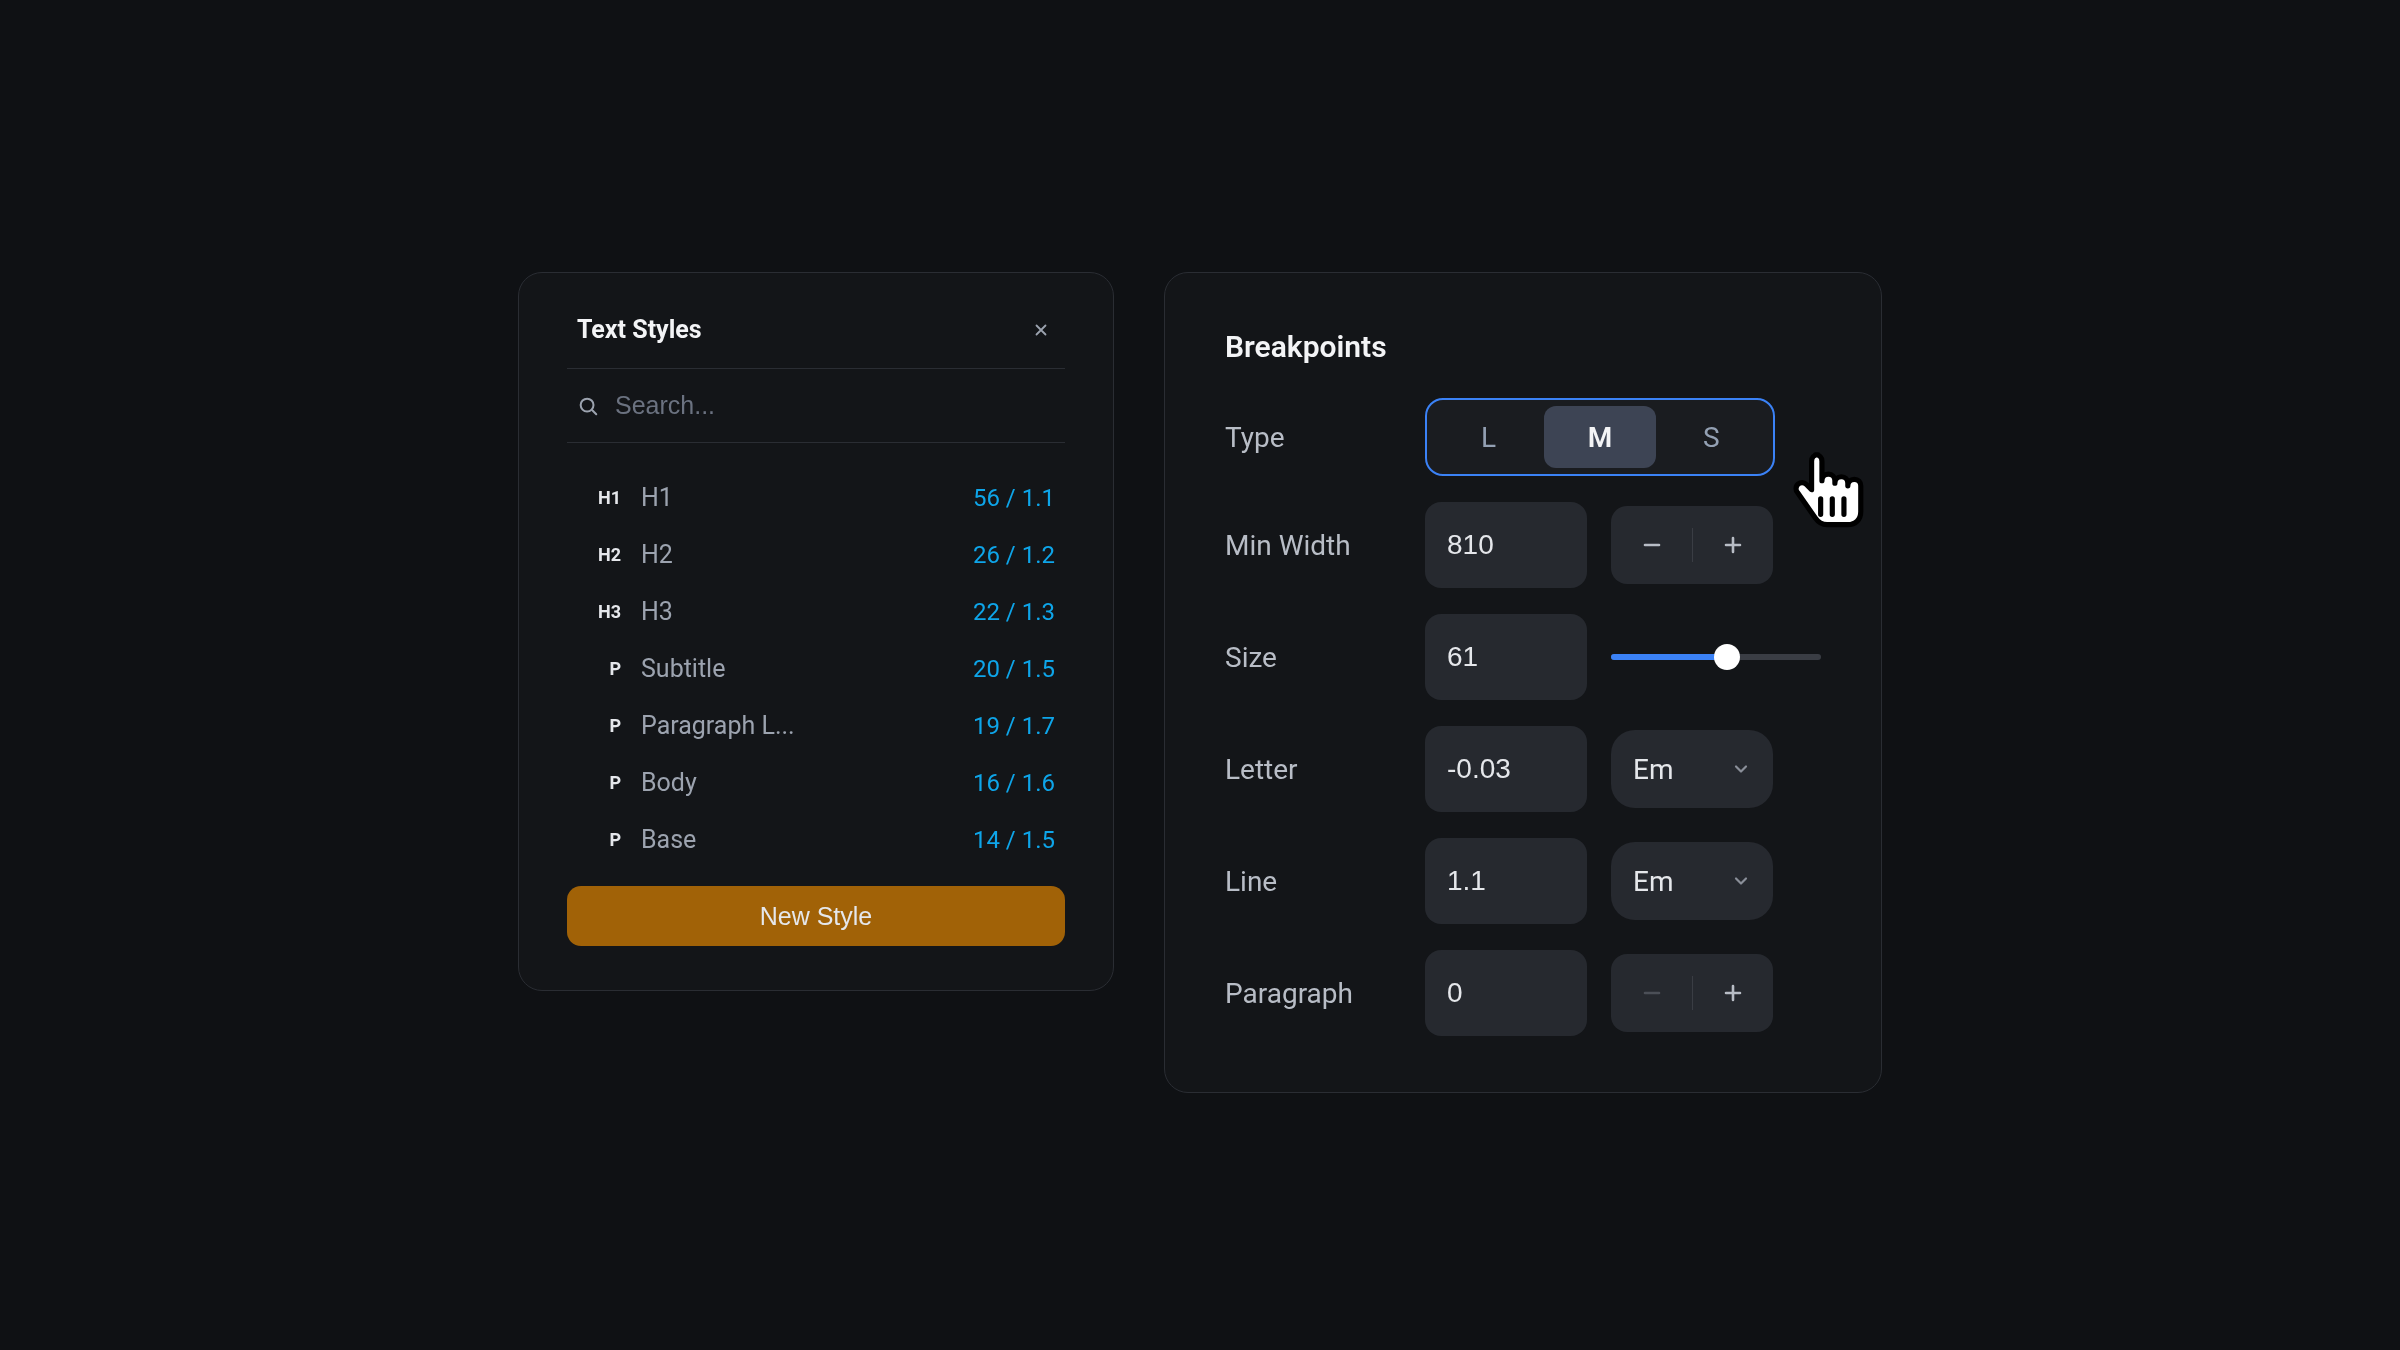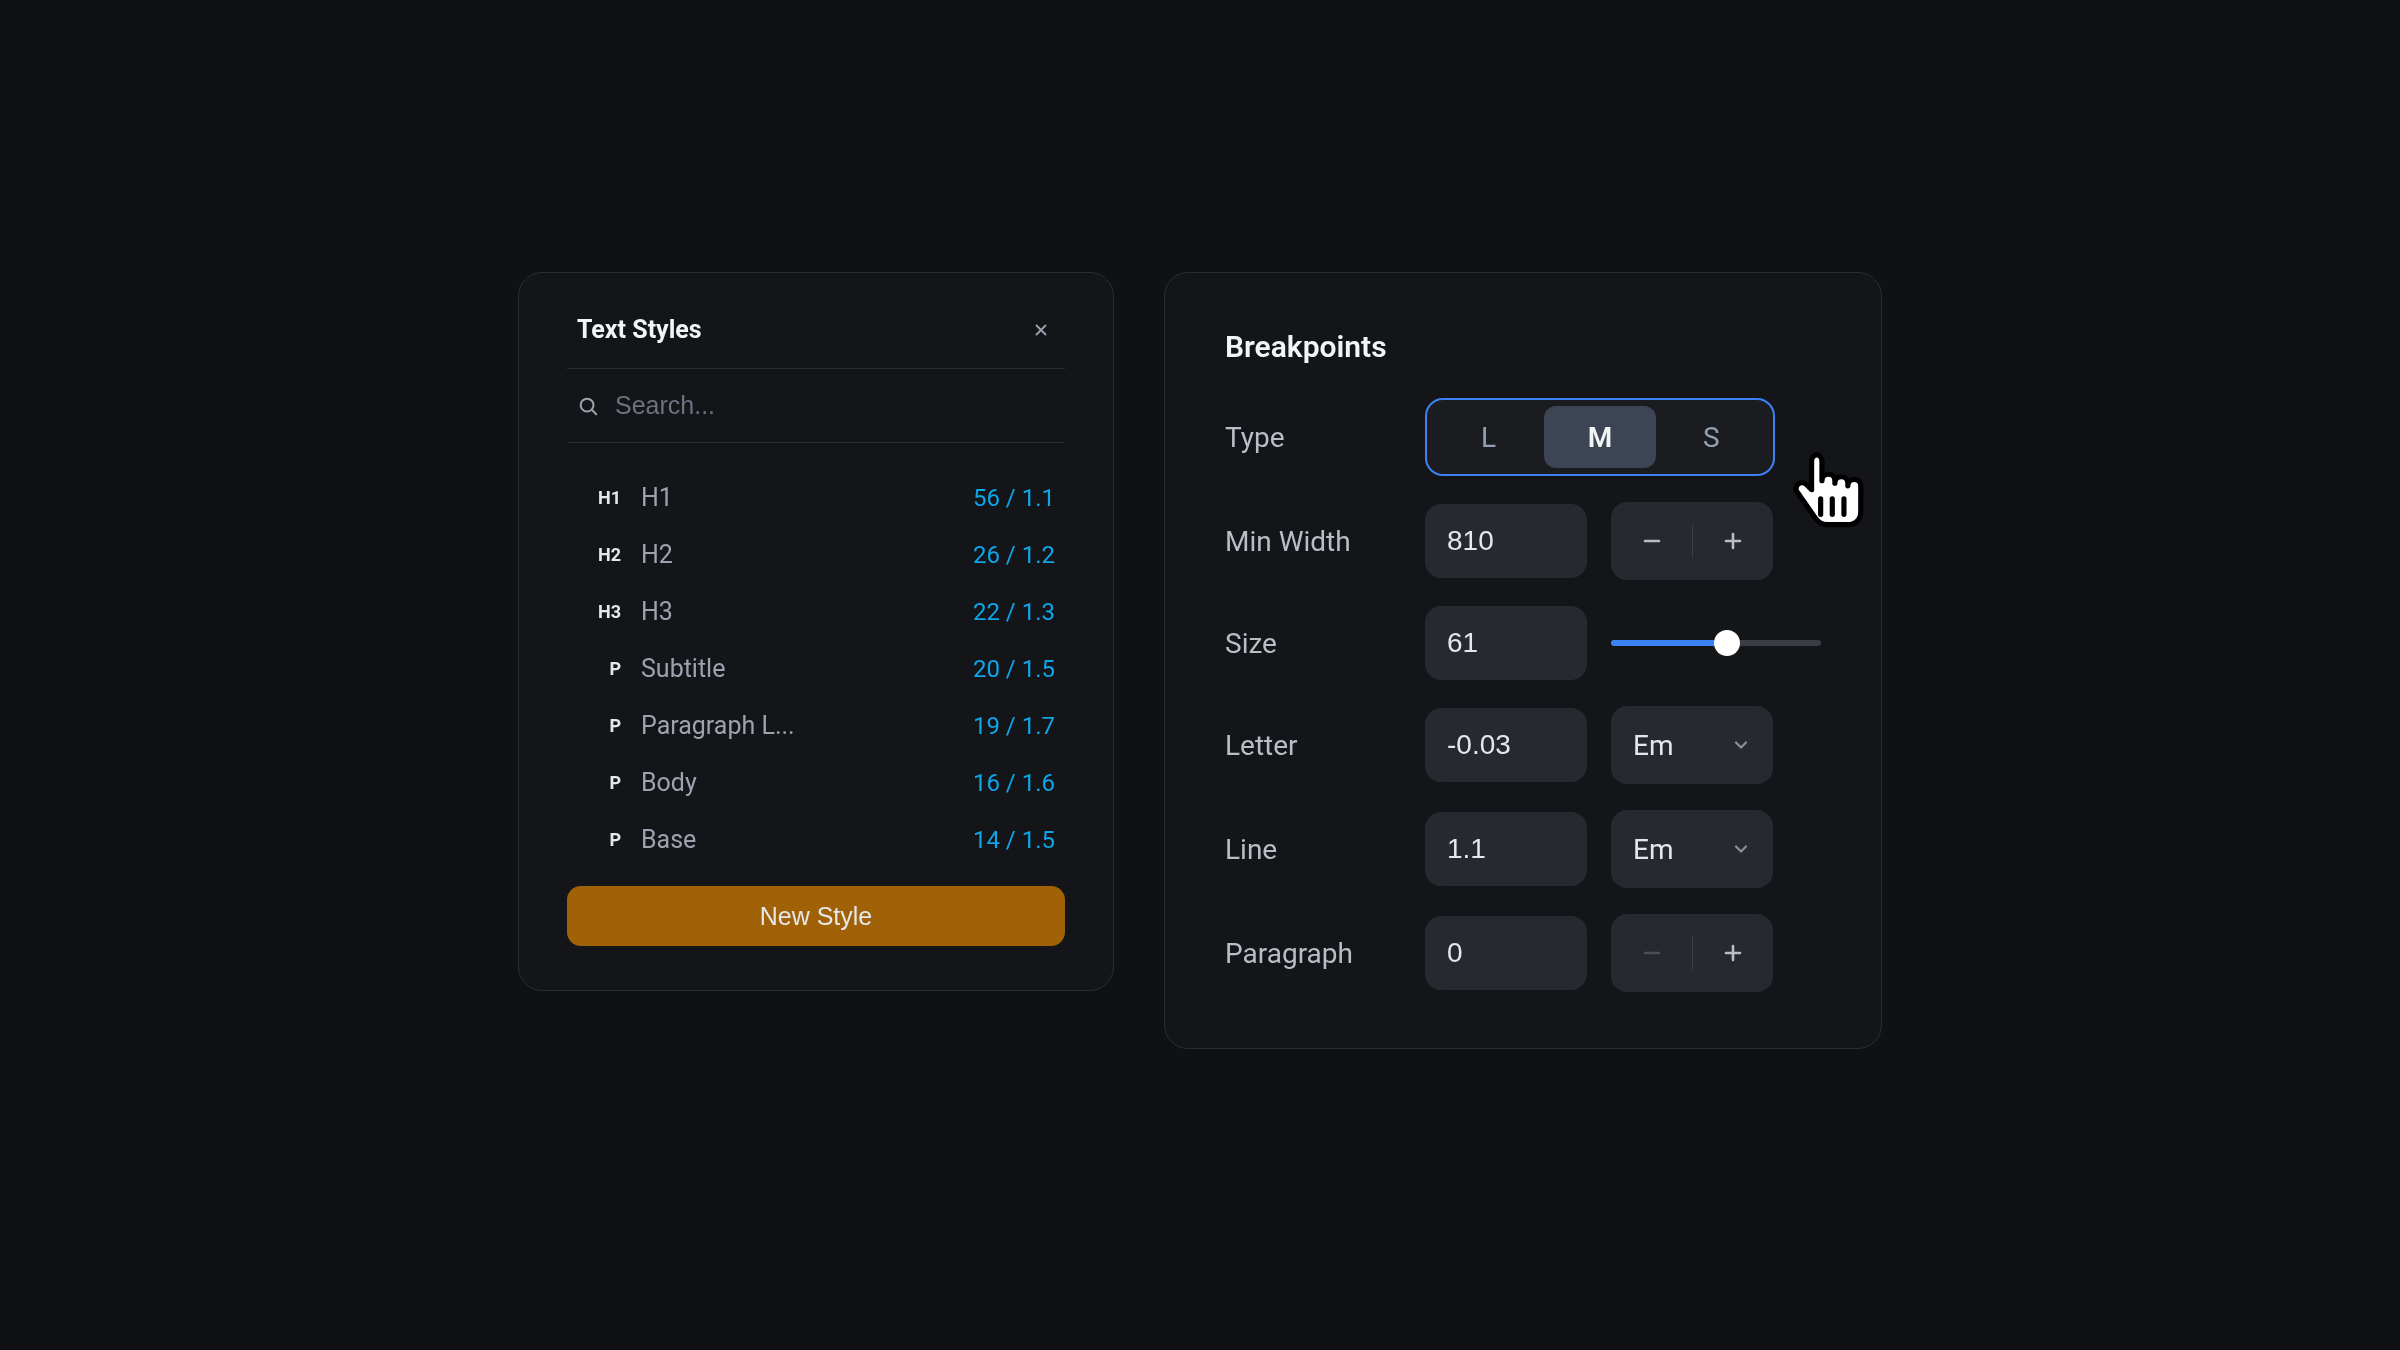--- a/index.html
+++ b/index.html
@@ -157,21 +157,21 @@
     cursor: pointer;
   }
   .seg-item.active {
     background: #3d4454;
     color: #f3f4f6;
     font-weight: 600;
   }
 
   .num-input {
     width: 162px;
-    height: 74px;
+    height: 86px;
     background: #26292f;
     border: none;
     border-radius: 16px;
     color: #e5e7eb;
     font-size: 28px;
     padding: 0 22px;
     outline: none;
   }
   .stepper {
     width: 162px;
@@ -236,21 +236,21 @@
     width: 26px;
     height: 26px;
     background: #fff;
     border-radius: 50%;
   }
 
   .select {
     width: 162px;
     height: 78px;
     background: #26292f;
-    border-radius: 16px;
+    border-radius: 24px;
     display: flex;
     align-items: center;
     justify-content: space-between;
     padding: 0 22px;
     color: #e5e7eb;
     font-size: 28px;
     cursor: pointer;
   }
   .chev { color: #8a8f99; }
 

